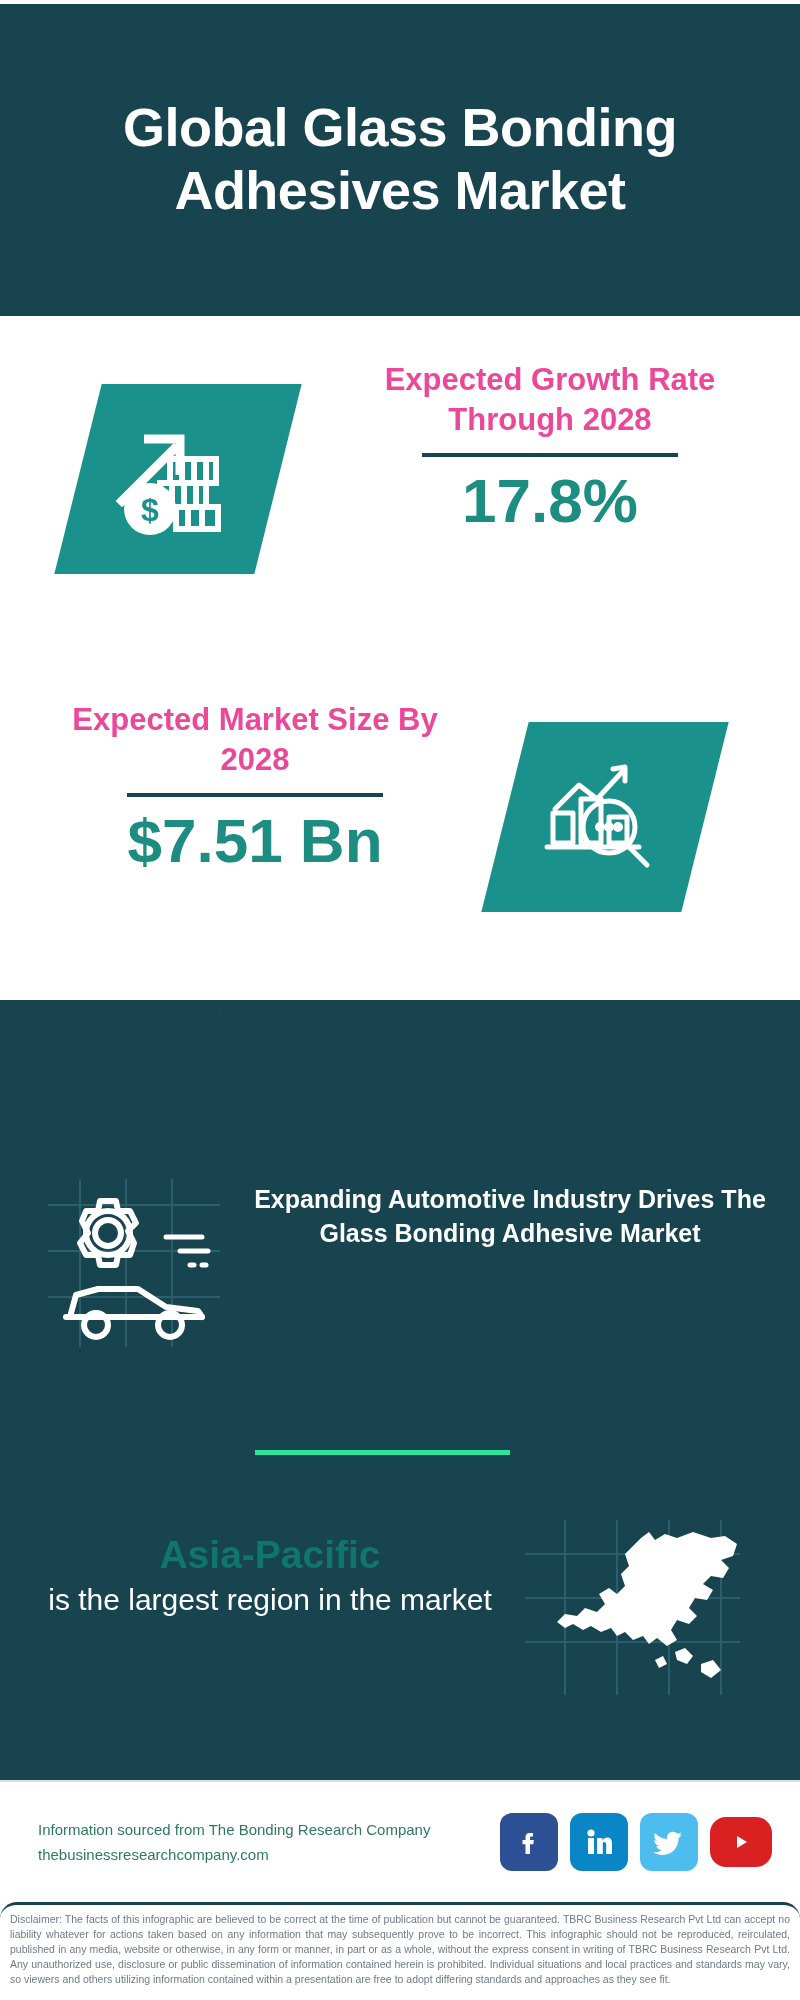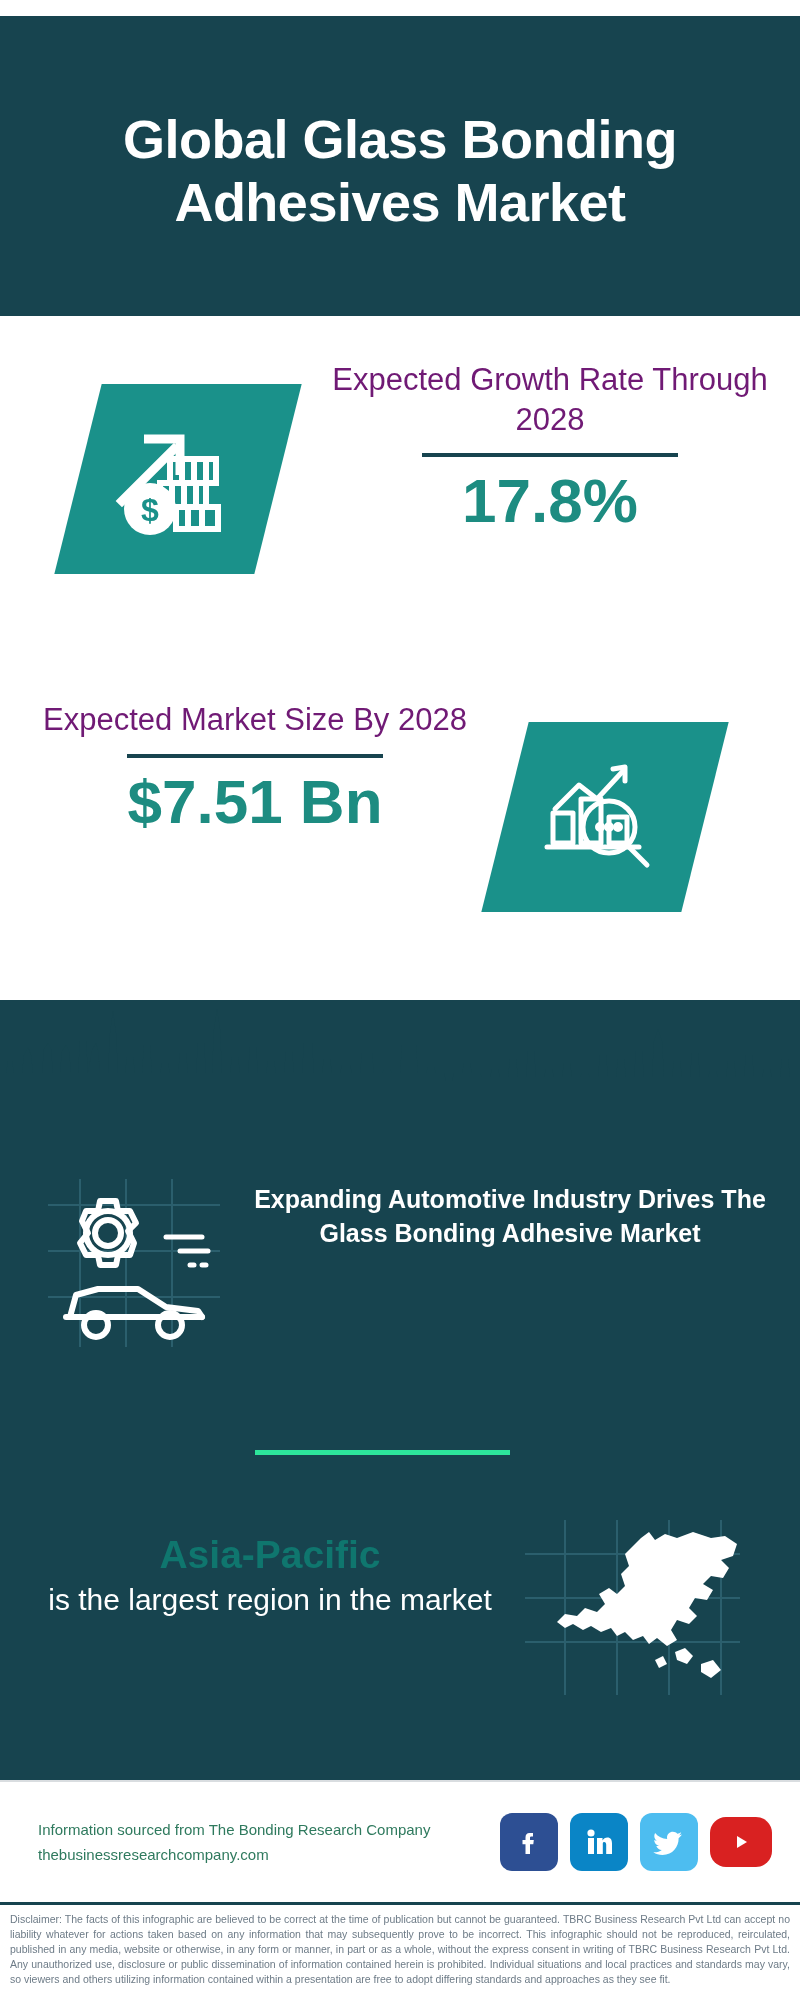--- a/index.html
+++ b/index.html
@@ -6,21 +6,21 @@
   html, body {
     width:800px; height:2000px;
     background:#ffffff;
     font-family:"Liberation Sans", sans-serif;
     overflow:hidden;
   }
   .page { position:relative; width:800px; height:2000px; background:#ffffff; }
 
   
   .header {
-    position:absolute; left:0; top:16px; width:800px; height:316px;
+    position:absolute; left:0; top:4px; width:800px; height:316px;
     background:#17444f;
     display:flex; align-items:center; justify-content:center;
   }
   .header-title {
     color:#ffffff; font-size:54px; font-weight:bold; line-height:1.16;
     text-align:center; letter-spacing:-0.5px; width:740px;
     padding-bottom:6px;
   }
 
   
@@ -32,21 +32,21 @@
     position:absolute; width:200px; height:190px;
     background:#1a918a;
     transform:skewX(-14deg);
   }
   .para-inner { transform:skewX(14deg); width:100%; height:100%;
     display:flex; align-items:center; justify-content:center; }
   .stat1 .para-icon { left:78px; top:24px; }
 
   .stat1-text { position:absolute; left:330px; top:0; width:440px; text-align:center; }
   .stat-label {
-    color:#701a75; font-size:31px; font-weight:normal; line-height:1.28;
+    color:#ec4899; font-size:31px; font-weight:bold; line-height:1.28;
   }
   .rule {
     width:256px; height:4px; background:#17444f; margin:14px auto 10px auto;
   }
   .stat-value { color:#1d8c81; font-size:62px; font-weight:bold; line-height:1.1; }
 
   
   .stat2 { position:absolute; left:0; top:700px; width:800px; height:250px; }
   .stat2-text { position:absolute; left:35px; top:0; width:440px; text-align:center; }
   .stat2 .para-icon { left:505px; top:22px; }
@@ -90,20 +90,21 @@
   .s-fb { background:#2d4f93; }
   .s-li { background:#0a85c6; }
   .s-tw { background:#4dbdf0; }
   .s-yt { background:#d92121; border-radius:16px; width:62px; height:50px; }
 
   
   .disclaimer {
     position:absolute; left:0; top:1902px; width:800px; height:98px;
     background:#ffffff; border-top:3px solid #17444f;
     padding:7px 10px 8px 10px;
+    border-radius:17px;
   }
   .disclaimer p {
     color:#6d7b87; font-size:10.5px; line-height:1.42; text-align:justify;
     font-family:"Liberation Sans", sans-serif;
   }
 </style>
 </head>
 <body>
 
 <div class="page">

